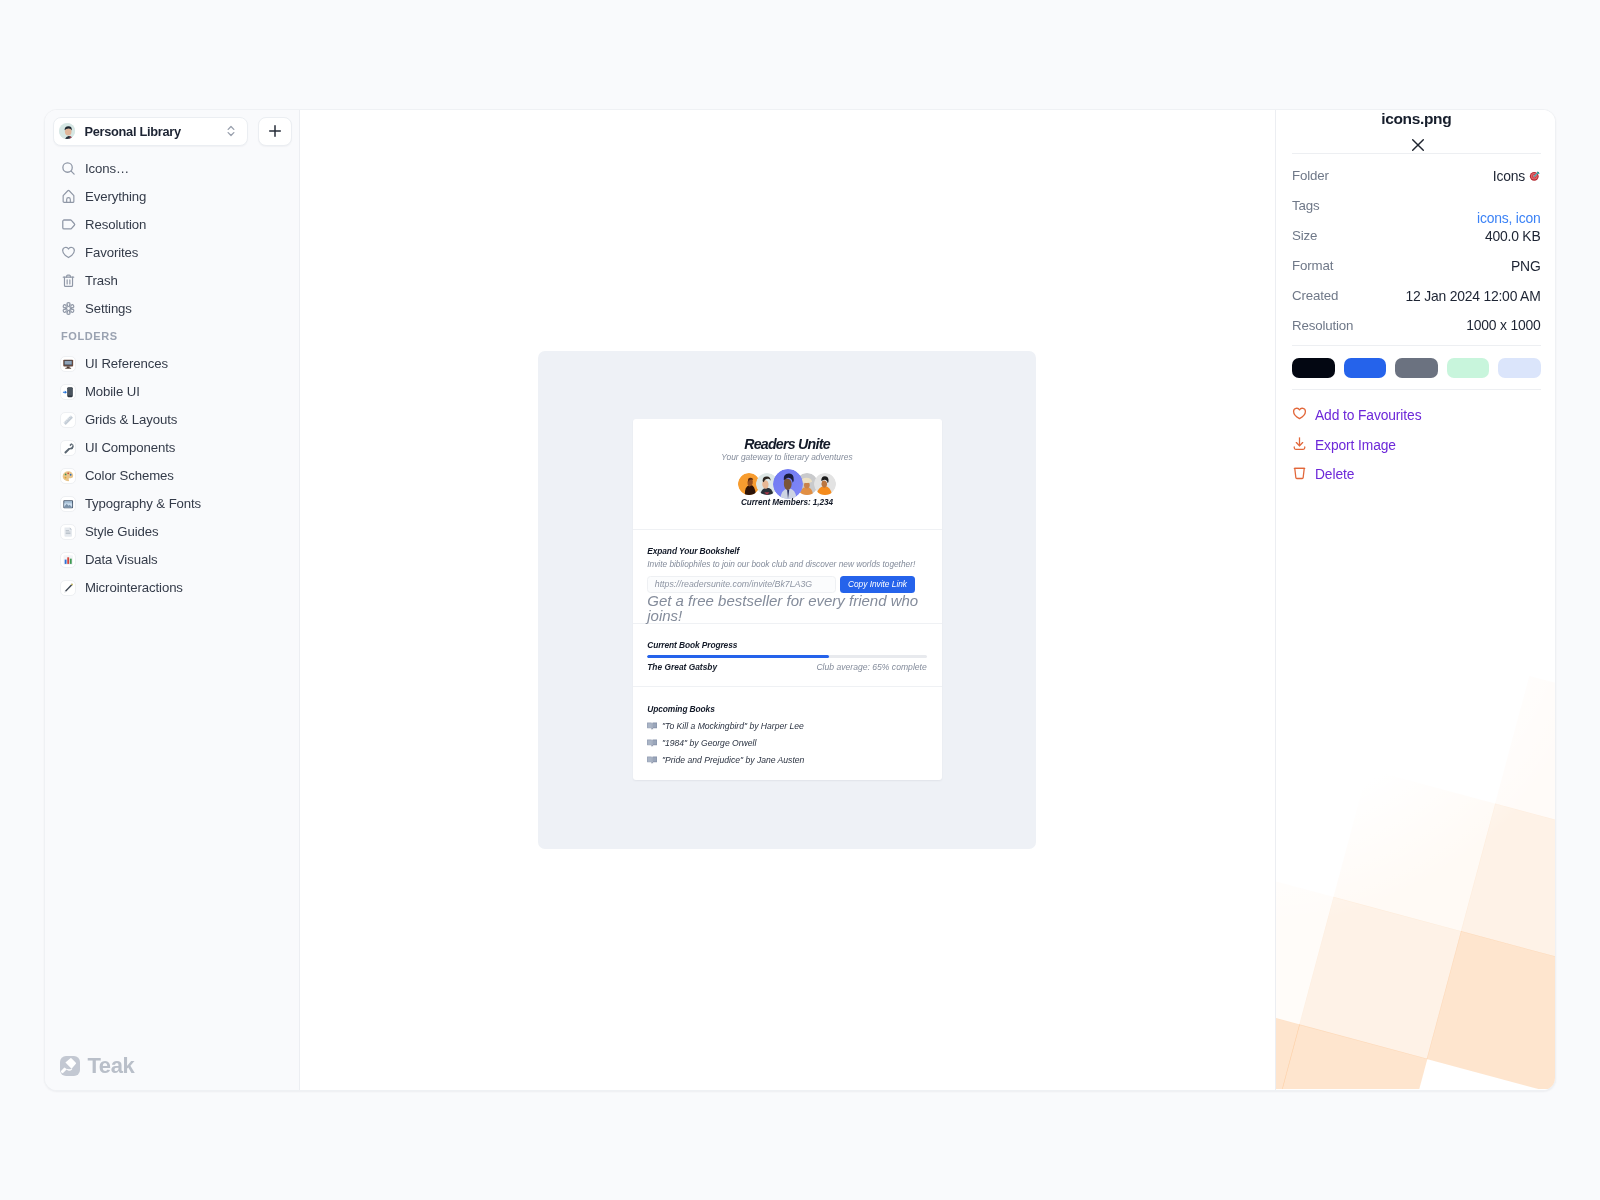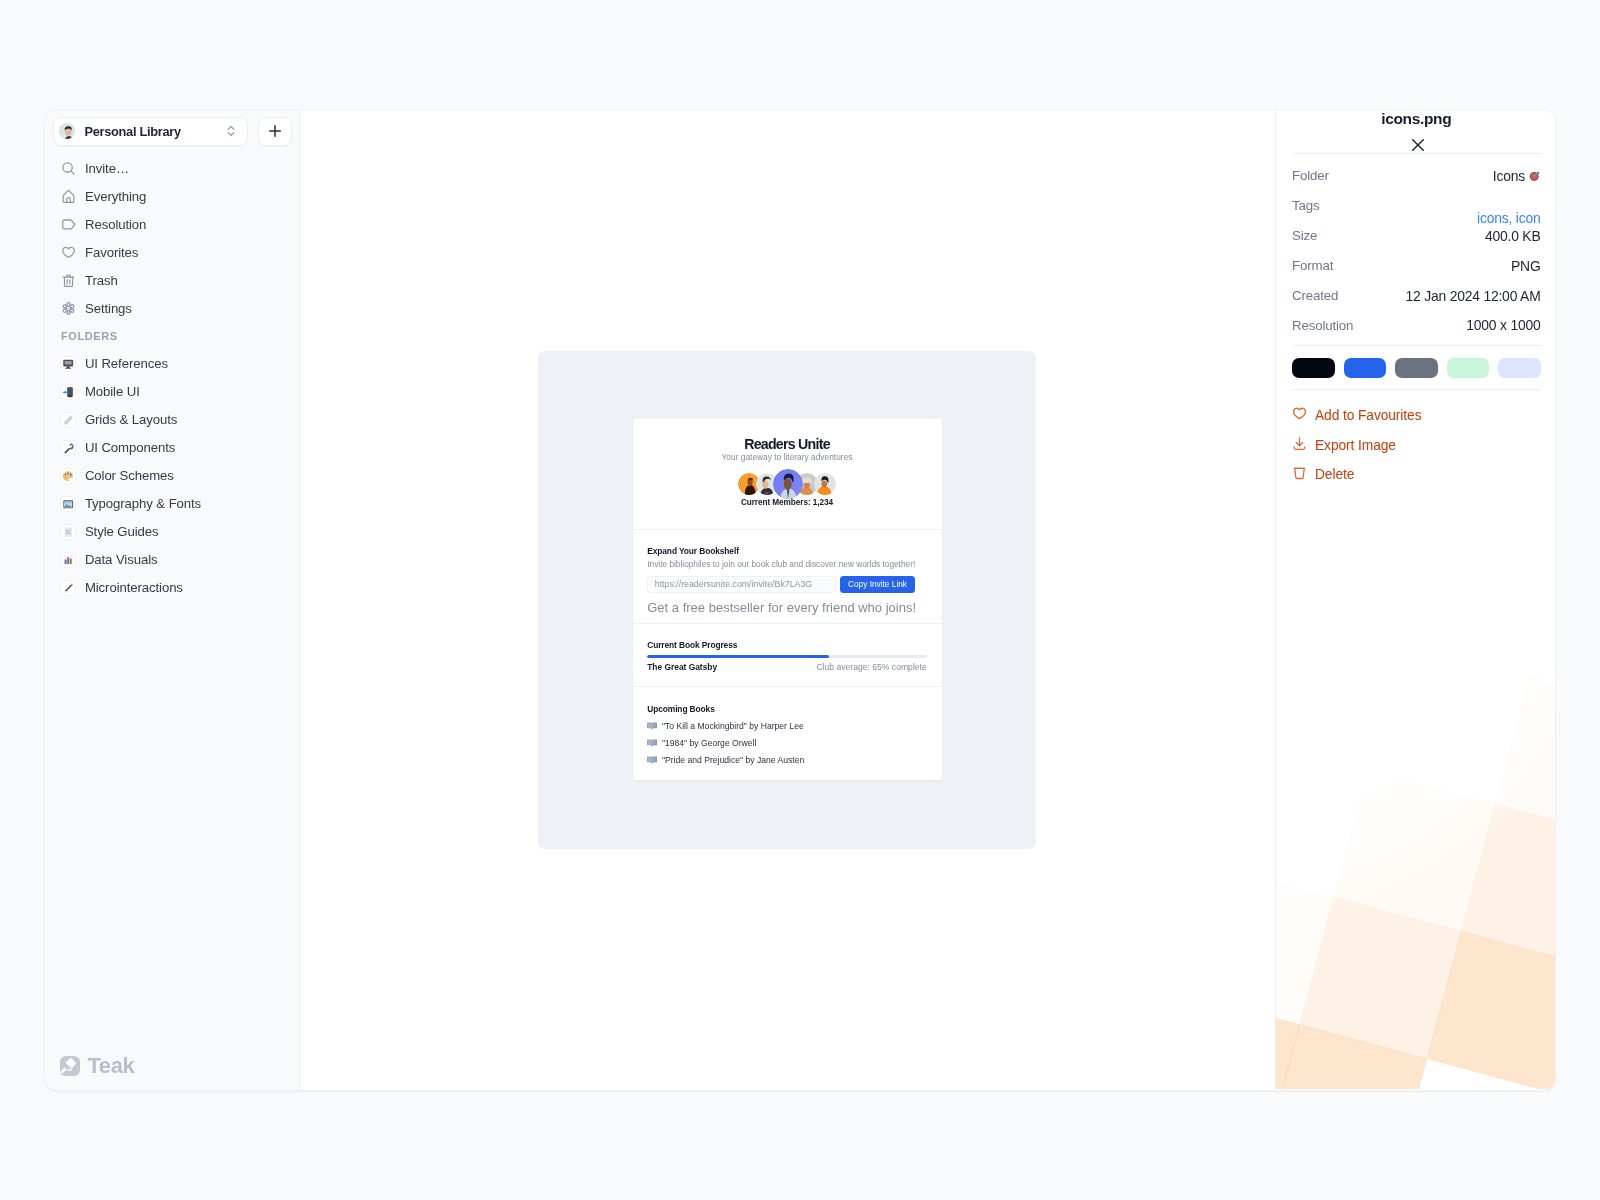--- a/index.html
+++ b/index.html
@@ -55,21 +55,21 @@
     font-size:10px; line-height:1; overflow:hidden; margin-left:-1.3px; margin-right:0px;
   }
   .f-ico svg{ display:block; }
   .brand{
     position:absolute; left:15px; top:945px; display:flex; align-items:center; gap:7.5px;
   }
   .brand-mark{ width:20px;height:20.5px;border-radius:6px;background:#c3c8d2;display:flex;align-items:center;justify-content:center;overflow:hidden;}
   .brand-text{ font-size:22px;font-weight:700;color:#b9bfc9;letter-spacing:-0.45px;line-height:1;}
 
   
-  .center{ flex:1; position:relative; }
+  .center{ flex:1; position:relative;font-style:italic; }
   .preview-frame{
     position:absolute; left:237.5px; top:241px;
     width:498px;height:498px;background:#eef1f6;border-radius:7px;
   }
   .card{
     position:absolute; left:95px; top:68px;
     width:309px; background:#fff; border-radius:3px; overflow:hidden;
     box-shadow:0 1px 2px rgba(16,24,40,.06);
   }
   .card-sec{ border-bottom:1px solid #eff1f4; padding:0 14.75px; }
@@ -90,21 +90,21 @@
   .s-p{ font-size:8.3px;color:#848c9b;margin-top:5px;line-height:1;}
   .invite-row{ display:flex;gap:3.5px;margin-top:7px;align-items:center;}
   .invite-inp{
     width:189px;height:17.5px;border:1px solid #eef0f3;border-radius:3.5px;background:#fbfcfd;
     font-size:8.8px;color:#8d94a2;display:flex;align-items:center;padding:0 6.5px;
   }
   .invite-btn{
     background:#2563eb;color:#fff;border-radius:3.5px;height:17.5px;display:flex;
     align-items:center;justify-content:center;width:75.5px;font-size:8.3px;font-weight:500;white-space:nowrap;
   }
-  .s-note{ font-size:13px;color:#848c9b;margin-top:8px;line-height:1;}
+  .s-note{ font-size:15px;color:#848c9b;line-height:1;}
   .prog-track{ height:2.6px;background:#e8eaee;border-radius:2px;margin-top:5.6px;overflow:hidden;}
   .prog-fill{ height:100%;background:#2563eb;border-radius:2px;}
   .prog-row{ display:flex;justify-content:space-between;margin-top:5.8px;}
   .prog-book{ font-size:8.4px;font-weight:600;color:#151c29;line-height:1;}
   .prog-avg{ font-size:8.6px;color:#848c9b;line-height:1;}
   .book-li{ display:flex;align-items:center;gap:4.5px;margin-top:8.4px;}
   .book-li span.bt{ font-size:8.6px;color:#2b3342;line-height:1;}
 
   
   .details{
@@ -117,21 +117,21 @@
   .hr{ height:1px;background:#edeff2;}
   .meta{ padding:7px 0 5px 0; }
   .meta-row{ display:flex;align-items:center;justify-content:space-between;height:29.9px;}
   .meta-k{ font-size:13.3px;color:#6f7888;letter-spacing:-.15px;}
   .meta-v{ font-size:13.9px;color:#1d2433;font-weight:500;letter-spacing:-.2px;}
   .meta-v.tags{ color:#3b82f6; font-weight:400;margin-top:24px;}
   .folder-v{ display:flex; align-items:center; gap:4px; }
   .dart{ display:flex; align-items:center; }
   .swatches{ display:flex;gap:9px;padding:12px 0 11px 0;}
   .sw{ width:44px;height:20px;border-radius:7px;}
-  .act{ display:flex;align-items:center;gap:8px;height:29.8px;color:#c2410c;}
+  .act{ display:flex;align-items:center;gap:8px;height:29.8px;color:#6d28d9;}
   .act-l{ font-size:13.8px;letter-spacing:-.1px;}
   .actions{ padding-top:10px; }
   .deco{ position:absolute; inset:0; overflow:hidden; z-index:1; pointer-events:none;}
   .bk{ width:10.2px;height:8.2px;display:flex;align-items:center;justify-content:center;flex:0 0 10.2px;}
   .close{ display:flex; margin-right:-3px; }
   .plus-icon{ display:flex; }
 </style>
 </head>
 <body>
 
@@ -166,21 +166,21 @@
     </div>
 
     <div class="nav">
       <div class="nav-item">
         <span class="nav-ico">
           <svg viewBox="0 0 16 16" width="15" height="15" fill="none" stroke="#8f97a6" stroke-width="1.35" stroke-linecap="round">
             <circle cx="7" cy="7" r="5"></circle>
               <path d="M10.8 10.8 L14 14"></path>
           </svg>
         </span>
-        <span class="nav-label">Invite…</span>
+        <span class="nav-label">Icons…</span>
       </div>
       <div class="nav-item">
         <span class="nav-ico">
           <svg viewBox="0 0 16 16" width="15" height="15" fill="none" stroke="#8f97a6" stroke-width="1.25" stroke-linecap="round" stroke-linejoin="round">
             <path d="M2.3 7.05 L7.25 1.85 a1.05 1.05 0 0 1 1.5 0 L13.7 7.05 V13.2 a1.1 1.1 0 0 1 -1.1 1.1 H3.4 a1.1 1.1 0 0 1 -1.1 -1.1 Z"></path>
             <path d="M6.05 14.3 V11.2 a1.95 1.95 0 0 1 3.9 0 V14.3"></path>
           </svg>
         </span>
         <span class="nav-label">Everything</span>
       </div>

